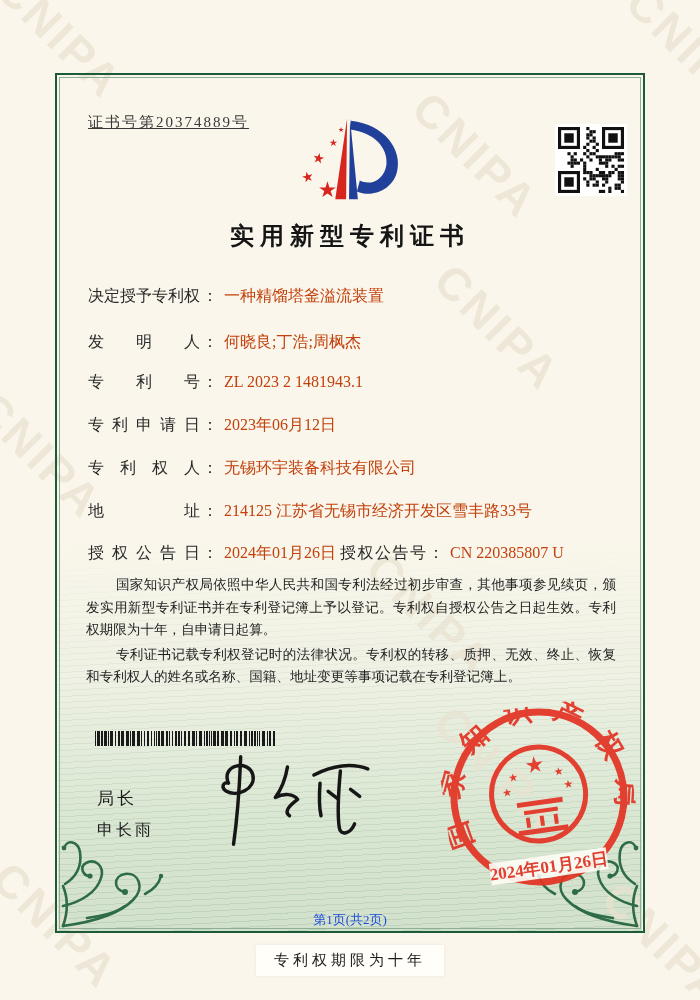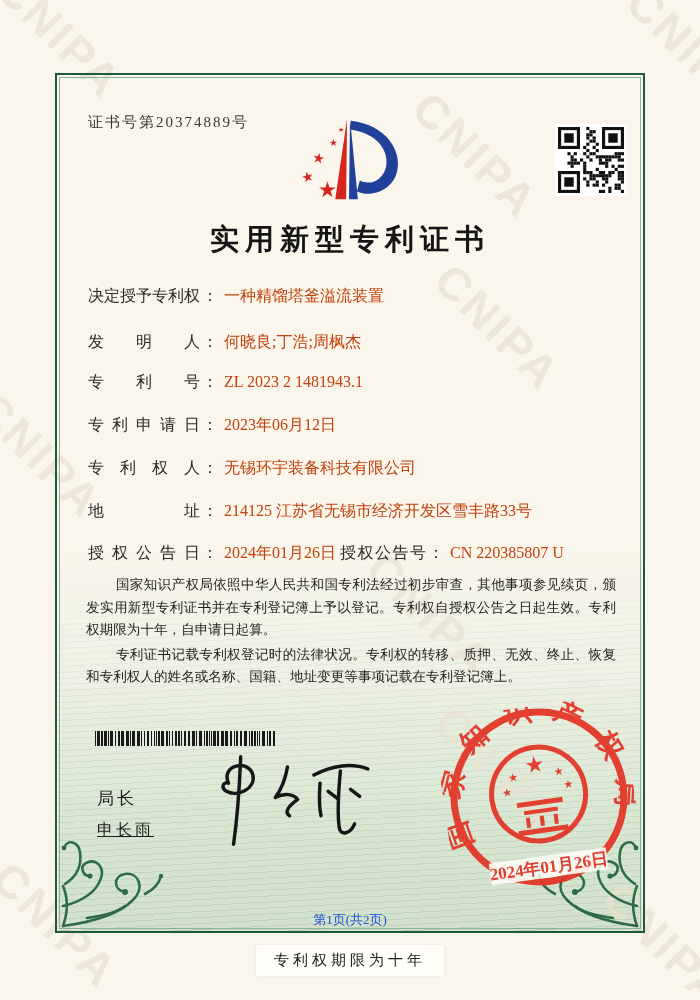--- a/index.html
+++ b/index.html
@@ -17,38 +17,38 @@
       background:repeating-linear-gradient(177deg, rgba(110,150,118,.20) 0 1px, rgba(0,0,0,0) 1px 6px);
       -webkit-mask-image:linear-gradient(180deg, transparent 0%, rgba(0,0,0,.55) 45%, #000 100%);
               mask-image:linear-gradient(180deg, transparent 0%, rgba(0,0,0,.55) 45%, #000 100%);}
   
   .frame{position:absolute;left:55px;top:73px;width:590px;height:860px;box-sizing:border-box;
       border:2.5px solid #1c5b39;z-index:2;pointer-events:none;}
   .frame .inner{position:absolute;left:2px;top:2px;right:2px;bottom:2px;border:1px solid #8fae97;}
   .flourish{position:absolute;z-index:3;}
   
   .content{position:absolute;left:0;top:0;width:700px;height:1000px;z-index:4;}
-  .cert-no{position:absolute;left:88px;top:113px;font-size:15px;letter-spacing:2px;color:#383838;}
+  .cert-no{position:absolute;left:88px;top:113px;font-size:15px;letter-spacing:2px;color:#383838;text-decoration:underline;}
   .logo{position:absolute;left:292px;top:110px;}
   .qr{position:absolute;left:555px;top:124px;width:72px;height:72px;background:#fff;padding:3px;box-sizing:border-box;}
-  .title{position:absolute;left:0;top:220px;width:700px;text-align:center;font-size:29px;
+  .title{position:absolute;left:0;top:220px;width:700px;text-align:center;font-size:24px;
       font-weight:bold;letter-spacing:6px;color:#151515;}
   .fields{position:absolute;left:88px;top:279px;width:540px;font-size:16px;color:#2a2a2a;}
   .frow{position:absolute;left:0;white-space:nowrap;}
   .flabel{display:inline-block;width:112px;text-align:justify;text-align-last:justify;vertical-align:top;}
   .fcolon{display:inline-block;margin:0 6px 0 2px;}
   .fvalue{color:#c2410c;}
   .fpair2{position:absolute;left:252px;top:0;}
   .fpair2 .flabel{width:86px;}
   .body-text{position:absolute;left:86px;top:574px;width:530px;font-size:13.6px;line-height:1.66;
       text-align:justify;color:#1e1e1e;}
   .body-text p{margin:0 0 2px 0;text-indent:2.2em;}
   .barcode{position:absolute;left:95px;top:731px;}
   .sig-title{position:absolute;left:97px;top:787px;font-size:17px;letter-spacing:3px;color:#1b1b1b;}
-  .sig-name{position:absolute;left:97px;top:820px;font-size:16px;letter-spacing:3px;color:#1b1b1b;text-decoration:underline;}
+  .sig-name{position:absolute;left:97px;top:820px;font-size:16px;letter-spacing:3px;color:#1b1b1b;}
   .sig-hand{position:absolute;left:200px;top:752px;}
   .seal{position:absolute;left:444px;top:706px;transform:rotate(-8deg);}
   .pagenum{position:absolute;left:0;top:911px;width:700px;text-align:center;font-size:13px;color:#1d4ed8;}
   .note{position:absolute;left:50%;top:945px;transform:translateX(-50%);background:#fffef9;
       padding:6px 18px;font-size:15px;letter-spacing:4px;color:#1d1d1d;box-shadow:0 0 4px rgba(0,0,0,.06);}
 </style>
 </head>
 <body>
 
 <div class="page">

